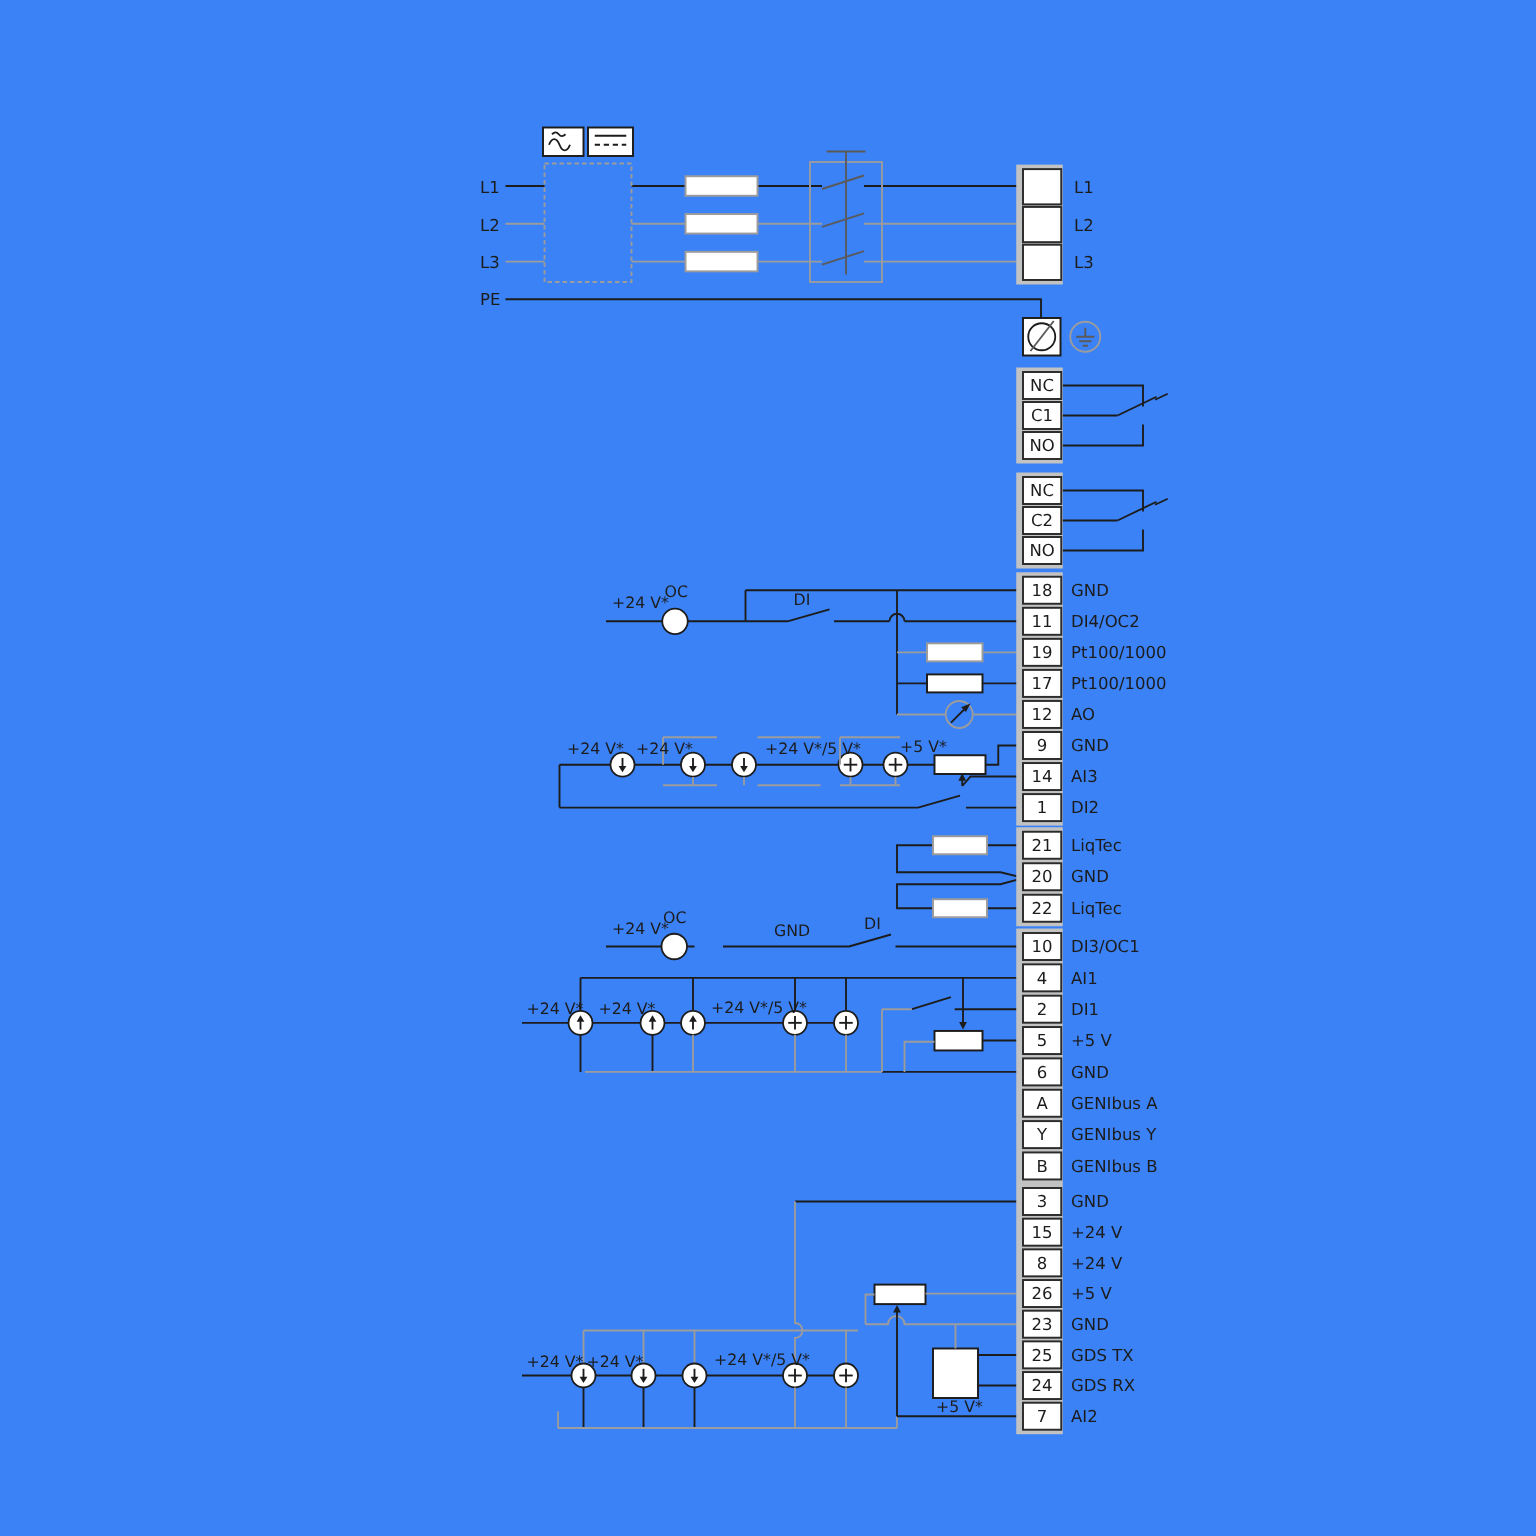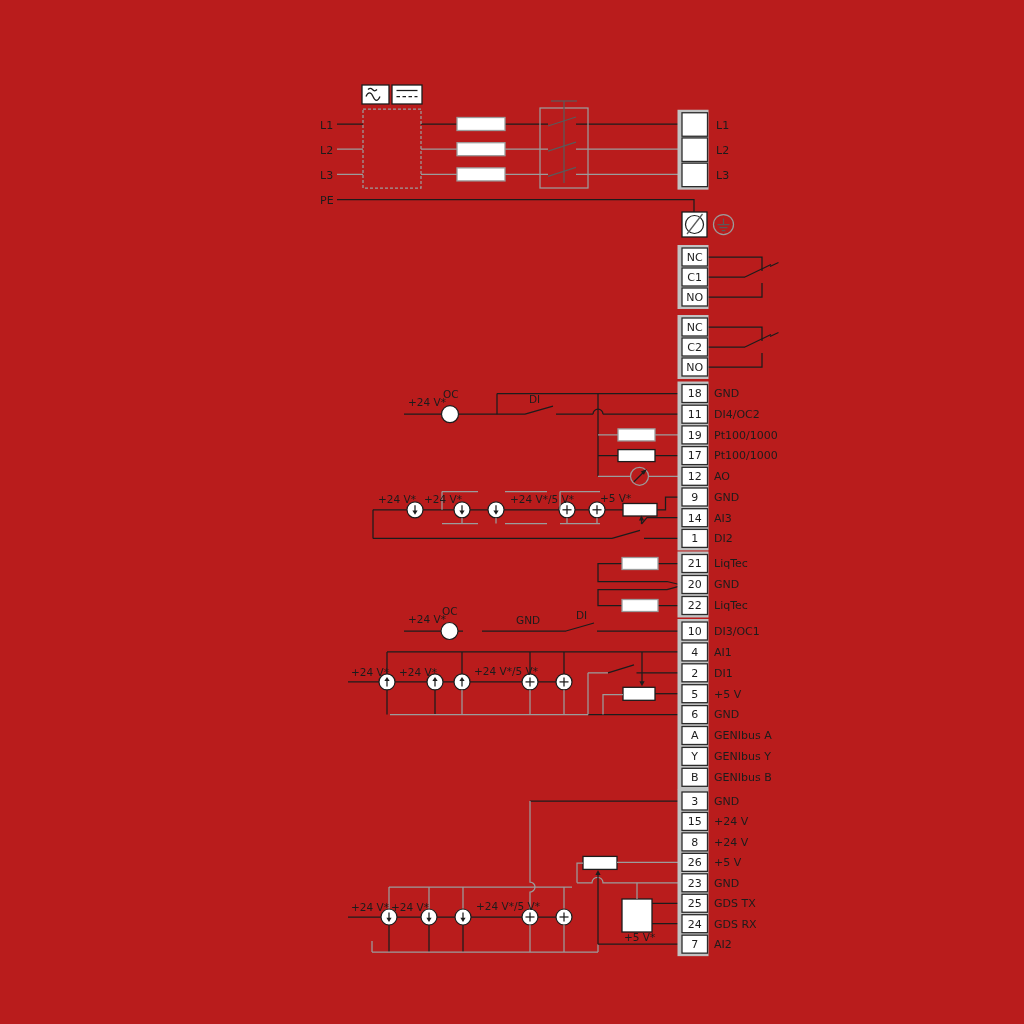--- a/index.html
+++ b/index.html
@@ -1,16 +1,16 @@
 <!DOCTYPE html>
 <html><head>
 <meta charset="utf-8">
 <style>
   html,body{margin:0;padding:0;background:#fff}
-  #stage{width:1024px;height:1024px;position:relative;background:#b91c1c}
+  #stage{width:1024px;height:1024px;position:relative;background:#3b82f6}
   svg{display:block}
   .k{stroke:#1c1c1c;fill:none;stroke-width:1.25}
   .g{stroke:#9c9c9c;fill:none;stroke-width:1.25}
   .d5{stroke:#5a5a5a;fill:none;stroke-width:1.25}
   rect.compk{fill:#fff;stroke:#1c1c1c;stroke-width:1.3}
   rect.compg{fill:#fff;stroke:#9c9c9c;stroke-width:1.3}
   circle.sym{fill:#fff;stroke:#1c1c1c;stroke-width:1.2}
   .fillk{fill:#1c1c1c;stroke:none}
   text{font-family:"DejaVu Sans","Liberation Sans",sans-serif;font-size:11px;fill:#1c1c1c}
   text.ann{font-size:10.5px}

